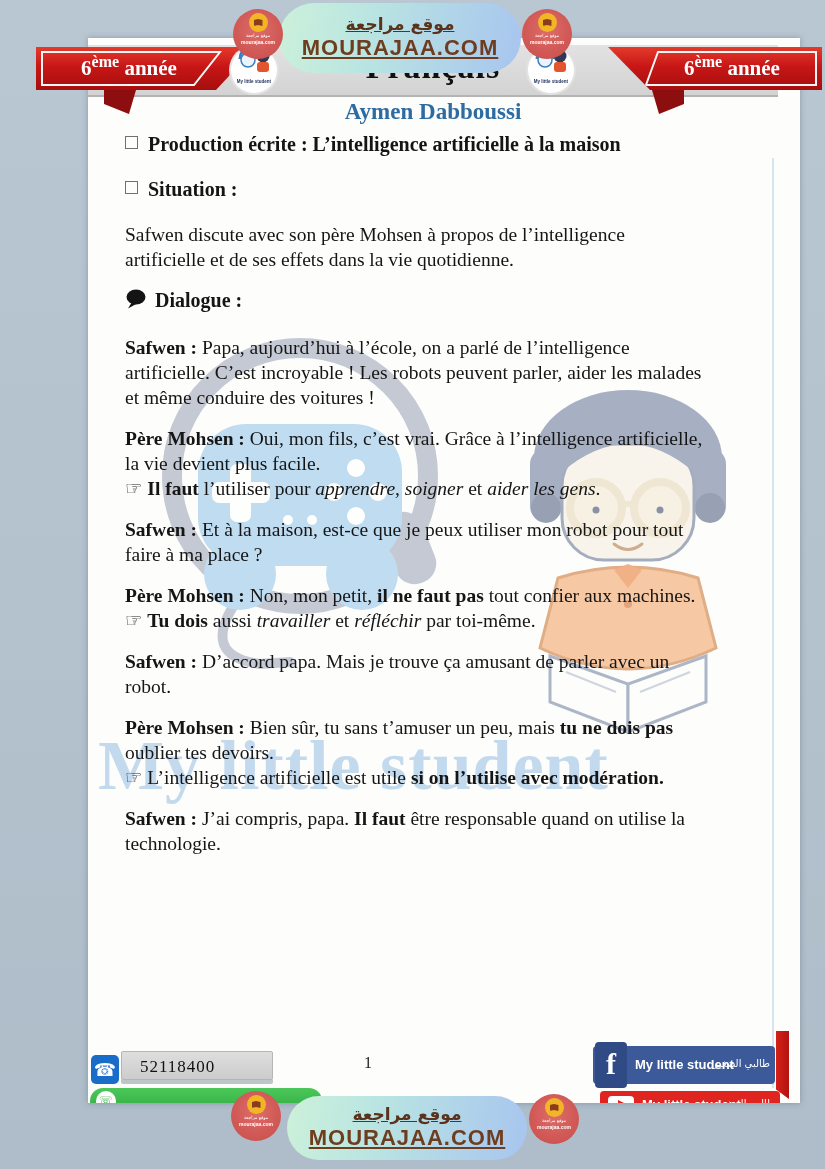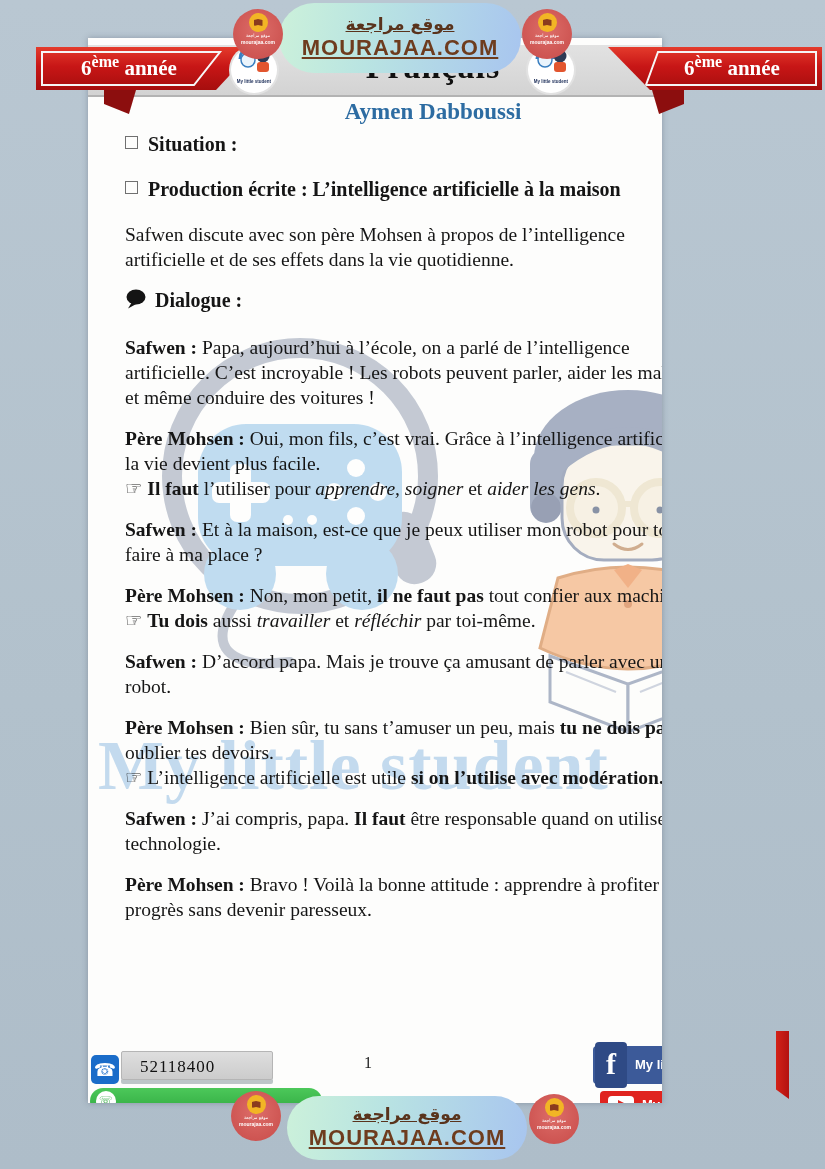--- a/index.html
+++ b/index.html
@@ -1,21 +1,21 @@
 <!DOCTYPE html>
 <html><head>
 <meta charset="utf-8">
 <style>
   html,body{margin:0;padding:0;}
   body{width:825px;height:1169px;position:relative;overflow:hidden;
        background:linear-gradient(180deg,#b9c7d2 0%,#b2c1cc 60%,#aebdc9 100%);
        font-family:"Liberation Serif","DejaVu Serif",serif;}
   
-  .page{position:absolute;left:88px;top:38px;width:574px;height:1065px;
-        background:#fdfdfc;overflow:hidden;box-shadow:0 0 6px rgba(60,70,90,.35);}
+  .page{position:absolute;left:88px;top:38px;width:669px;height:1065px;
+        background:#fdfdfc;overflow:hidden;box-shadow:0 0 6px rgba(60,70,90,.35);padding-left:43px;}
   .margin-line{position:absolute;left:684px;top:120px;width:2px;height:930px;background:rgba(165,200,230,.45);}
   
   .banner{position:absolute;left:0;top:7px;width:690px;height:50px;
           background:linear-gradient(180deg,#e2e2e2,#d3d3d3);border-bottom:2px solid #b3b3b3;}
   .doc-title{position:absolute;left:0;top:10px;width:690px;text-align:center;
              font-size:34px;font-weight:bold;color:#101010;letter-spacing:1px;}
   .author{position:absolute;left:0;top:61px;width:690px;text-align:center;
           font-size:23px;font-weight:bold;color:#2d6ca2;}
   
   .ribbon{position:absolute;top:47px;height:43px;z-index:5;
@@ -148,45 +148,44 @@
       <path d="M188,270 L110,298 L110,346 L188,316 Z" fill="#fdfdfb" stroke="#9aa5bb" stroke-width="3"></path>
       <line x1="48" y1="286" x2="98" y2="306" stroke="#c4cbd8" stroke-width="2"></line>
       <line x1="172" y1="286" x2="122" y2="306" stroke="#c4cbd8" stroke-width="2"></line>
     </g>
   </svg>
 
   <div class="wm-text">My little student</div>
 
   <div class="content">
     <div class="hline">
-      <span class="sq"></span><span>Situation :</span>
+      <span class="sq"></span><span>Production écrite : L’intelligence artificielle à la maison</span>
     </div>
     <div class="hline">
-      <span class="sq"></span><span>Production écrite : L’intelligence artificielle à la maison</span>
+      <span class="sq"></span><span>Situation :</span>
     </div>
     <p>Safwen discute avec son père Mohsen à propos de l’intelligence artificielle et de ses effets dans la vie quotidienne.</p>
     <div class="hline" style="">
       <span class="bubble">
         <svg width="22" height="20" viewBox="0 0 22 20">
           <ellipse cx="11" cy="8" rx="9.5" ry="7.5" fill="#141414"></ellipse>
           <path d="M7,13 L3,19.5 L13,14 Z" fill="#141414"></path>
         </svg>
       </span><span>Dialogue :</span>
     </div>
     <p><span class="b">Safwen : </span><span>Papa, aujourd’hui à l’école, on a parlé de l’intelligence artificielle. C’est incroyable ! Les robots peuvent parler, aider les malades et même conduire des voitures !</span></p>
     <p><span class="b">Père Mohsen : </span><span>Oui, mon fils, c’est vrai. Grâce à l’intelligence artificielle, la vie devient plus facile.
 ☞ </span><span class="b">Il faut</span><span> l’utiliser pour </span><span class="i">apprendre, soigner</span><span> et </span><span class="i">aider les gens</span><span>.</span></p>
     <p><span class="b">Safwen : </span><span>Et à la maison, est-ce que je peux utiliser mon robot pour tout faire à ma place ?</span></p>
     <p><span class="b">Père Mohsen : </span><span>Non, mon petit, </span><span class="b">il ne faut pas</span><span> tout confier aux machines.
 ☞ </span><span class="b">Tu dois</span><span> aussi </span><span class="i">travailler</span><span> et </span><span class="i">réfléchir</span><span> par toi-même.</span></p>
     <p><span class="b">Safwen : </span><span>D’accord papa. Mais je trouve ça amusant de parler avec un robot.</span></p>
     <p><span class="b">Père Mohsen : </span><span>Bien sûr, tu sans t’amuser un peu, mais </span><span class="b">tu ne dois pas</span><span> oublier tes devoirs.
 ☞ L’intelligence artificielle est utile </span><span class="b">si on l’utilise avec modération.</span></p>
     <p><span class="b">Safwen : </span><span>J’ai compris, papa. </span><span class="b">Il faut</span><span> être responsable quand on utilise la technologie.</span></p>
-    <p><span class="b">Père Mohsen : </span><span>Bravo ! Voilà la bonne attitude : apprendre à profiter du progrès sans devenir paresseux.</span></p>
   </div>
 
   <div class="phone-icon"><span>☎</span></div>
   <div class="phone-box">52118400</div>
   <div class="page-num">1</div>
 
   <div class="green-bar">
     <span class="wcirc">
         <span>☏</span>
       </span>

